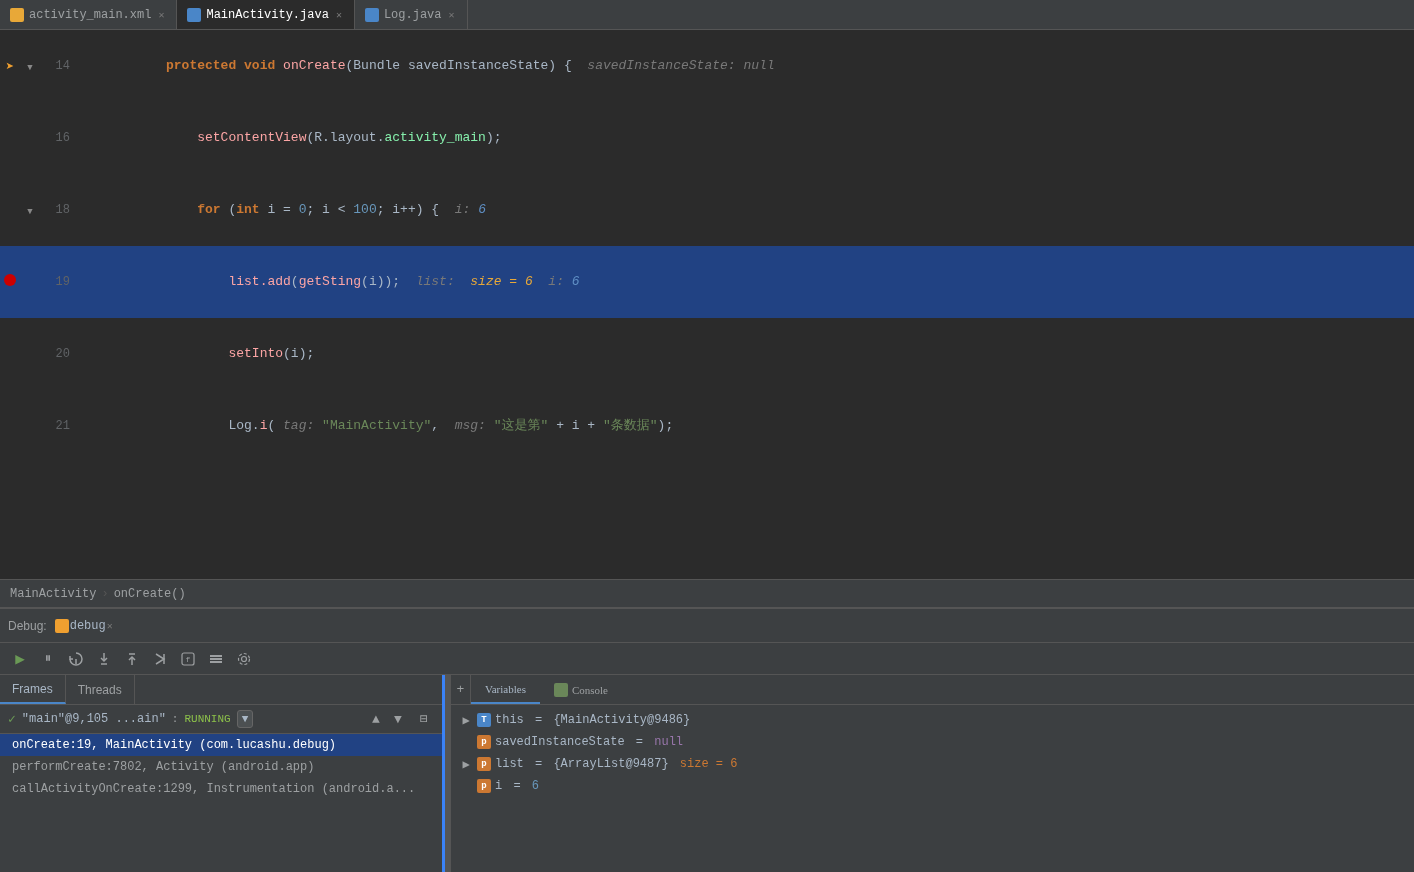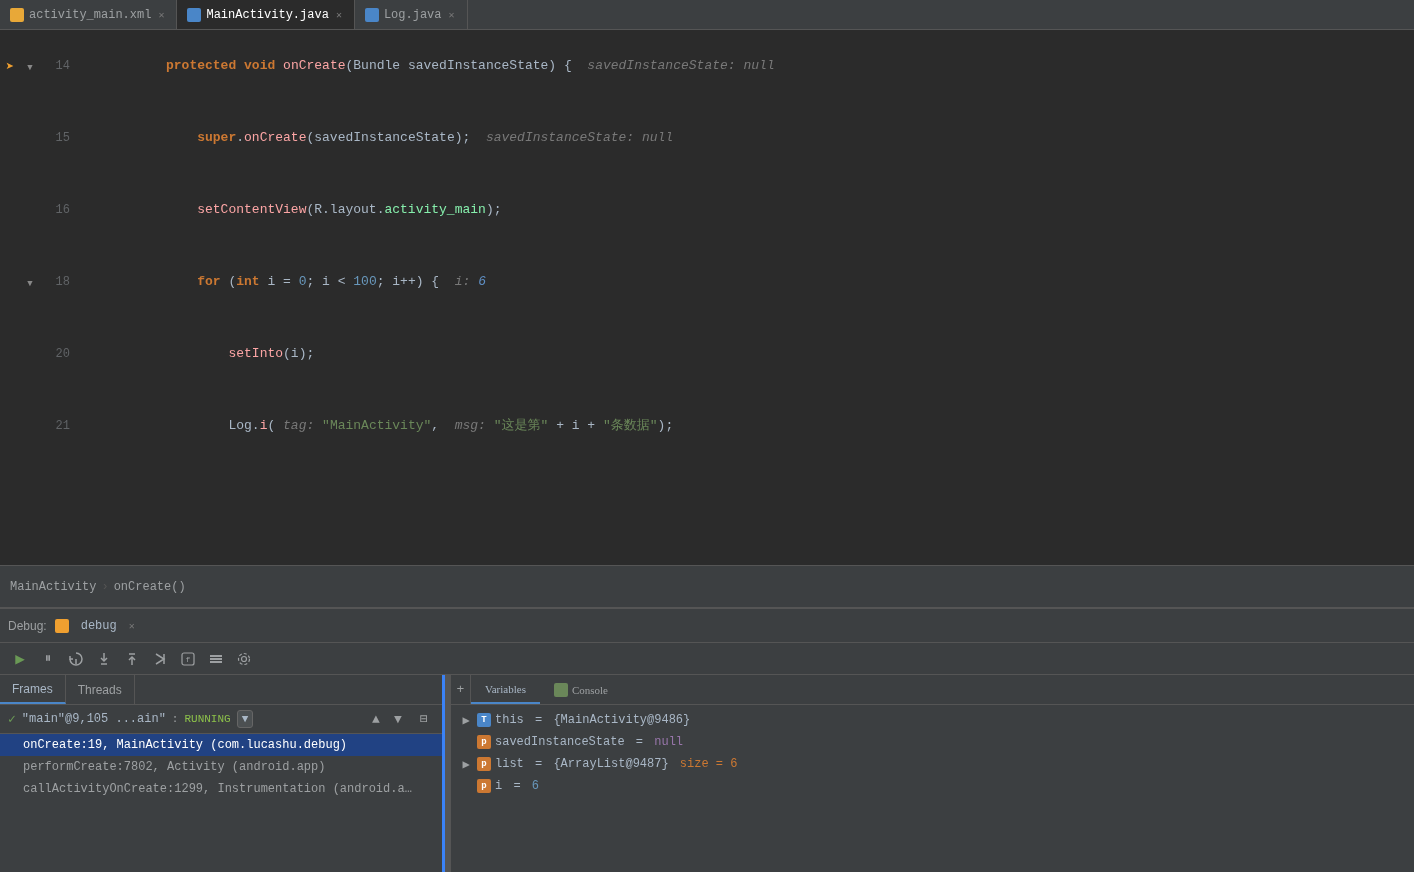--- a/index.html
+++ b/index.html
@@ -133,21 +133,21 @@
     .hint { color: #787878; font-style: italic; }
     .hint-orange { color: #e8a838; font-style: italic; }
     .hint-blue { color: #5f8fc4; font-style: italic; }
     .num { color: #6897bb; }
     .paren { color: #a9b7c6; }
     .var { color: #a9b7c6; }
     .ann { color: #86efac; }
 
     
     .breadcrumb-bar {
-      height: 42px;
+      height: 28px;
       background: #3c3f41;
       border-top: 1px solid #555;
       display: flex;
       align-items: center;
       padding: 0 10px;
       font-size: 12px;
       color: #9da0a2;
       flex-shrink: 0;
     }
     .breadcrumb-sep { margin: 0 5px; color: #555; }
@@ -172,21 +172,21 @@
       gap: 8px;
       font-size: 12px;
     }
     .debug-label {
       color: #9da0a2;
       font-family: Arial, sans-serif;
     }
     .debug-tab {
       display: flex;
       align-items: center;
-      gap: 12px;
+      gap: 1px;
       color: #a9b7c6;
       font-size: 12px;
       cursor: pointer;
     }
     .debug-tab-icon {
       width: 14px;
       height: 14px;
       border-radius: 2px;
       background: #f0a030;
       display: inline-block;
@@ -286,21 +286,21 @@
       width: 20px;
       height: 20px;
       display: flex;
       align-items: center;
       justify-content: center;
       color: #9da0a2;
       cursor: pointer;
     }
 
     .frame-item {
-      padding: 4px 23px;
+      padding: 4px 12px;
       font-size: 12px;
       cursor: pointer;
       color: #9da0a2;
       white-space: nowrap;
       overflow: hidden;
       text-overflow: ellipsis;
     }
     .frame-item.selected {
       background: #214283;
       color: #ffffff;
@@ -436,28 +436,20 @@
         </td>
         <td class="gutter-col">
           <span class="fold-arrow">▼</span>
         </td>
         <td class="line-num">14</td>
         <td class="code-col">
           <span class="kw">protected</span> <span class="kw">void</span> <span class="method">onCreate</span><span class="paren">(Bundle savedInstanceState) {</span>  <span class="hint">savedInstanceState: null</span>
         </td>
       </tr>
 
-      <tr class="line-row">
-        <td class="breakpoint-col"></td>
-        <td class="gutter-col"></td>
-        <td class="line-num">15</td>
-        <td class="code-col">
-          &nbsp;&nbsp;&nbsp;&nbsp;<span class="kw">super</span>.<span class="method">onCreate</span>(savedInstanceState);  <span class="hint">savedInstanceState: null</span>
-        </td>
-      </tr>
 
       <tr class="line-row">
         <td class="breakpoint-col"></td>
         <td class="gutter-col"></td>
         <td class="line-num">16</td>
         <td class="code-col">
           &nbsp;&nbsp;&nbsp;&nbsp;<span class="method">setContentView</span>(R.layout.<span class="ann">activity_main</span>);
         </td>
       </tr>
 
@@ -466,20 +458,30 @@
         <td class="breakpoint-col"></td>
         <td class="gutter-col">
           <span class="fold-arrow">▼</span>
         </td>
         <td class="line-num">18</td>
         <td class="code-col">
           &nbsp;&nbsp;&nbsp;&nbsp;<span class="kw">for</span> (<span class="kw">int</span> <span class="var">i</span> = <span class="num">0</span>; i &lt; <span class="num">100</span>; i++) {  <span class="hint">i: <span class="hint-blue">6</span></span>
         </td>
       </tr>
 
+      <tr class="line-row highlighted">
+        <td class="breakpoint-col">
+          <span class="breakpoint"></span>
+        </td>
+        <td class="gutter-col"></td>
+        <td class="line-num">19</td>
+        <td class="code-col">
+          &nbsp;&nbsp;&nbsp;&nbsp;&nbsp;&nbsp;&nbsp;&nbsp;<span class="method">list.add</span>(<span class="method">getSting</span>(i));  <span class="hint">list:  <span class="hint-orange">size = 6</span>  i: <span class="hint-blue">6</span></span>
+        </td>
+      </tr>
 
       <tr class="line-row">
         <td class="breakpoint-col"></td>
         <td class="gutter-col"></td>
         <td class="line-num">20</td>
         <td class="code-col">
           &nbsp;&nbsp;&nbsp;&nbsp;&nbsp;&nbsp;&nbsp;&nbsp;<span class="method">setInto</span>(i);
         </td>
       </tr>
 

